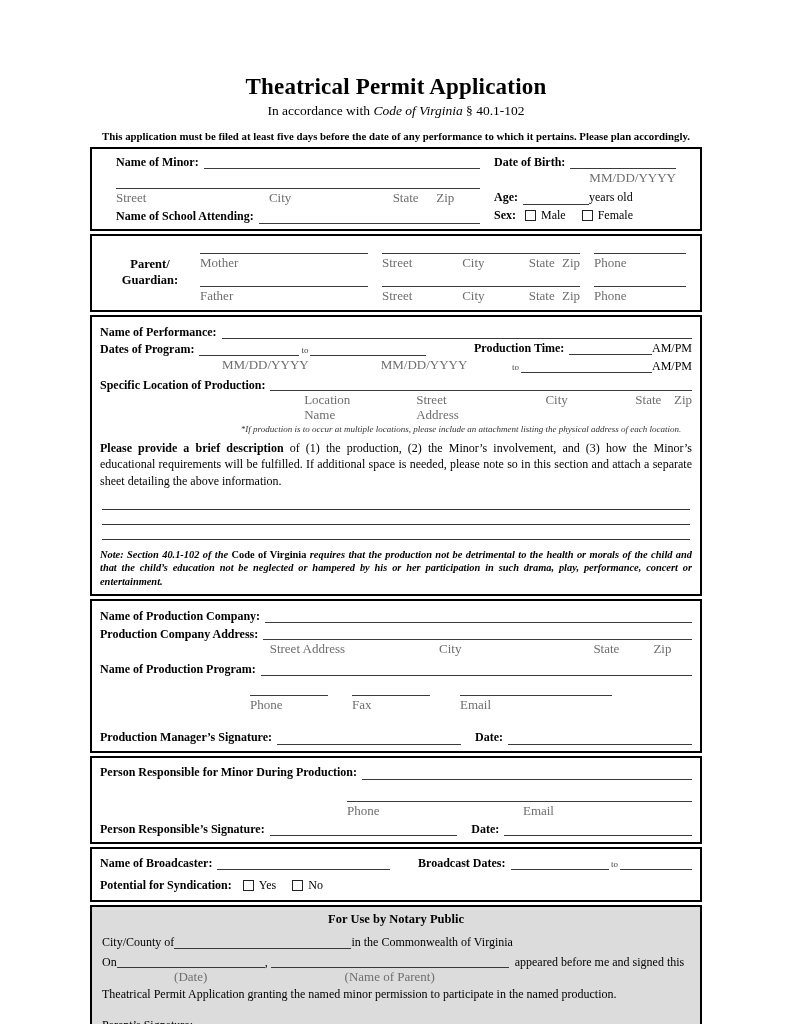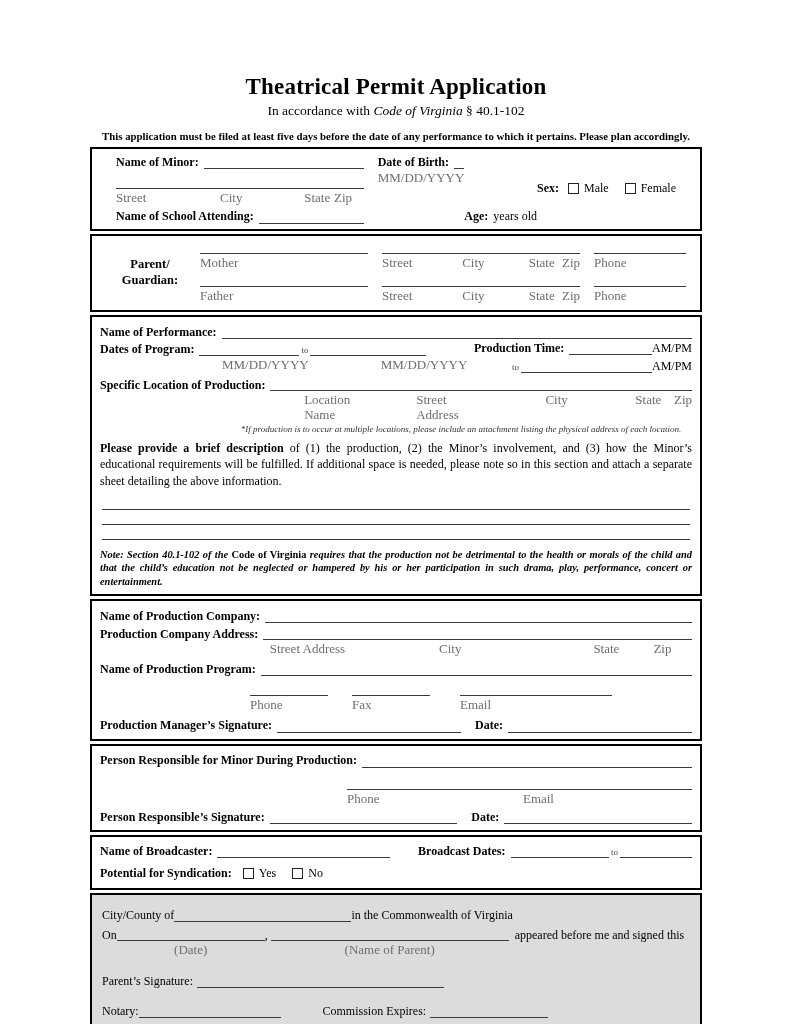--- a/index.html
+++ b/index.html
@@ -26,21 +26,21 @@
   .txt { white-space: nowrap; line-height: 1.1; }
   .wl { flex: 1 1 auto; border-bottom: 1.5px solid #3a3a3a; height: 12px; }
   .subrow { display: flex; font-size: 13px; color: #6e6e6e; line-height: 1.2; margin-top: 1px; }
   .field { display: flex; flex-direction: column; }
   .cb { display: inline-block; width: 11px; height: 11px; border: 1.4px solid #222; background: #fff; margin-right: 5px; flex: 0 0 auto; }
   .small-to { font-size: 9px; color: #444; margin: 0 2px 1px; white-space: nowrap; }
 
   
   .s1grid { display: flex; }
   .s1left { flex: 1 1 auto; padding-right: 14px; }
-  .s1right { flex: 0 0 182px; display: flex; flex-direction: row; justify-content: space-between; text-align: right; }
+  .s1right { flex: 0 0 182px; display: flex; flex-direction: column; justify-content: space-between; text-align: right; }
 
   
   .s2grid { display: flex; }
   .s2label { flex: 0 0 100px; text-align: center; font-weight: bold; font-size: 12.5px; line-height: 1.25; align-self: center; }
   .s2rows { flex: 1 1 auto; display: flex; flex-direction: column; gap: 5px; }
   .gline { display: flex; }
 
   
   .para { font-size: 12px; line-height: 1.36; text-align: justify; margin-top: 6px; }
   .locnote { font-size: 9px; font-style: italic; color: #333; text-align: center; padding-left: 130px; margin-top: 1px; }
@@ -265,21 +265,21 @@
             <span>Fax</span>
           </div>
       </div>
       <div class="field" style="width:152px;margin-left:30px">
         <span class="wl"></span>
         <div class="subrow">
             <span>Email</span>
           </div>
       </div>
     </div>
-    <div class="row" style="margin-top:4px">
+    <div class="row" style="margin-top:16px">
       <span class="lbl">Production Manager’s Signature:</span>
       <span class="wl" style="max-width:228px"></span>
       <span class="lbl" style="margin-left:14px">Date:</span>
       <span class="wl"></span>
     </div>
   </div>
 
   <div class="sec" style="padding:6px 8px">
     <div class="row">
       <span class="lbl">Person Responsible for Minor During Production:</span>
@@ -318,20 +318,21 @@
         <span class="lbl">Potential for Syndication:</span>
         <span class="cb" style="margin-left:6px"></span>
         <span class="txt">Yes</span>
         <span class="cb" style="margin-left:16px"></span>
         <span class="txt">No</span>
       </div>
     </div>
   </div>
 
   <div class="sec notary">
+    <div class="hd">For Use by Notary Public</div>
     <div class="nrow">
       <span class="txt">City/County of</span>
       <span class="wl" style="max-width:290px"></span>
       <span class="txt">in the Commonwealth of Virginia</span>
       <span style="flex:1 1 auto"></span>
     </div>
     <div style="display:flex;align-items:flex-start;margin-top:5px">
       <span class="txt" style="padding-top:2px">On</span>
       <div class="field" style="width:148px">
         <span class="wl" style="height:14px"></span>
@@ -341,20 +342,21 @@
       </div>
       <span class="txt" style="padding-top:2px">,</span>
       <div class="field" style="width:238px;margin-left:3px">
         <span class="wl" style="height:14px"></span>
         <div class="subrow" style="justify-content:center">
             <span>(Name of Parent)</span>
           </div>
       </div>
       <span class="txt" style="padding-top:2px;margin-left:6px">appeared before me and signed this</span>
     </div>
+    <div style="margin-top:2px">Theatrical Permit Application granting the named minor permission to participate in the named production.</div>
     <div class="nrow" style="margin-top:12px">
       <span class="txt">Parent’s Signature:</span>
       <span class="wl" style="max-width:282px;margin-left:4px"></span>
       <span style="flex:1 1 auto"></span>
     </div>
     <div class="nrow" style="margin-top:12px">
       <span class="txt">Notary:</span>
       <span class="wl" style="max-width:296px"></span>
       <span class="txt" style="margin-left:42px">Commission Expires:</span>
       <span class="wl" style="max-width:118px;margin-left:4px"></span>

